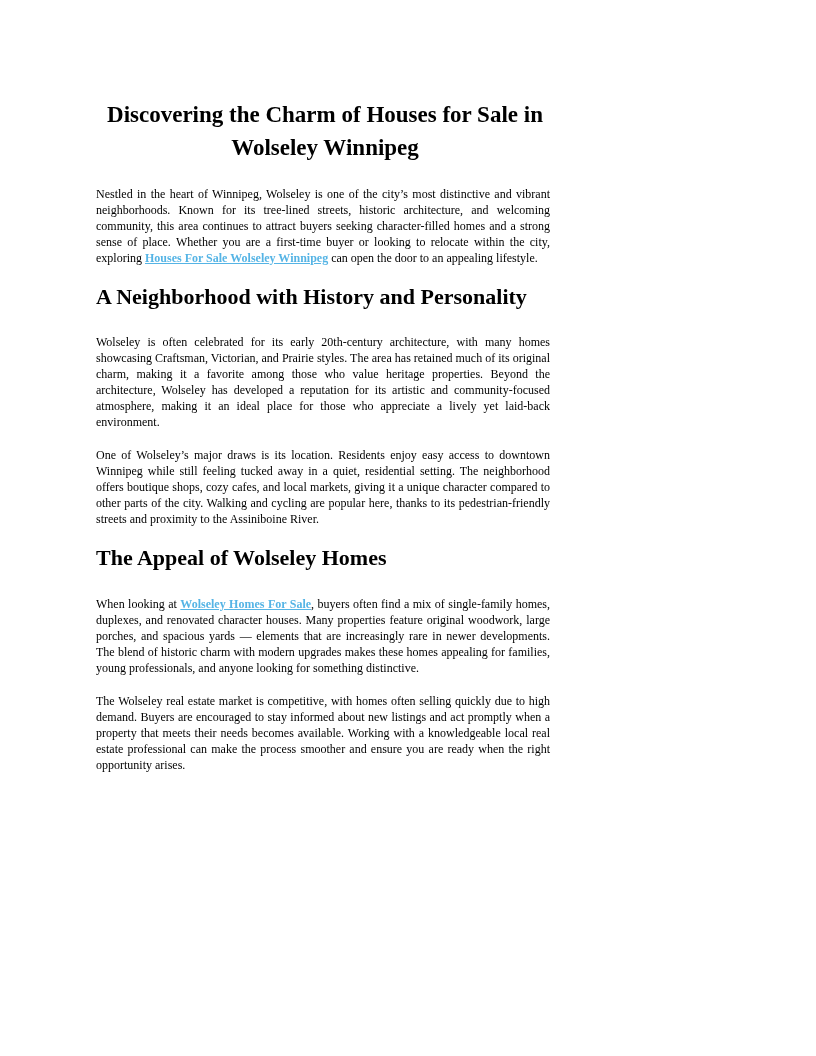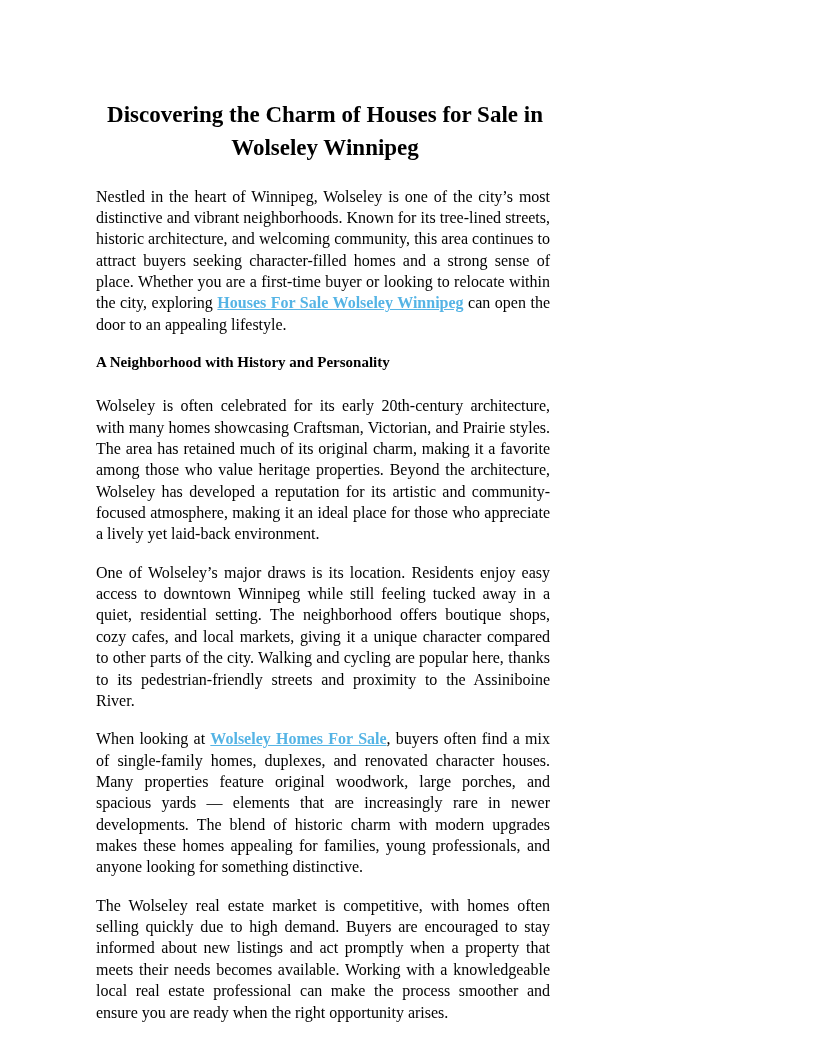--- a/index.html
+++ b/index.html
@@ -16,27 +16,27 @@
     overflow: hidden;
   }
   h1.doc-title {
     font-size: 23px;
     font-weight: bold;
     text-align: center;
     line-height: 1.45;
     margin: 0 10px 21px 10px;
   }
   h2.section-heading {
-    font-size: 15px;
+    font-size: 22px;
     font-weight: bold;
     margin: 18px 0 24px 0;
     line-height: 1.2;
   }
   p.para {
-    font-size: 16px;
+    font-size: 12px;
     line-height: 1.335;
     text-align: justify;
     margin: 0 4px 17px 0;
   }
   a.doc-link {
     color: var(--link-color, #55b4e5);
     font-weight: bold;
     text-decoration: underline;
     cursor: pointer;
   }
@@ -48,17 +48,18 @@
 
   <h1 class="doc-title">Discovering the Charm of Houses for Sale in Wolseley Winnipeg</h1>
 
   <p class="para"><span>Nestled in the heart of Winnipeg, Wolseley is one of the city’s most distinctive and vibrant neighborhoods. Known for its tree-lined streets, historic architecture, and welcoming community, this area continues to attract buyers seeking character-filled homes and a strong sense of place. Whether you are a first-time buyer or looking to relocate within the city, exploring </span><a class="doc-link" href="#">Houses For Sale Wolseley Winnipeg</a><span> can open the door to an appealing lifestyle.</span></p>
 
   <h2 class="section-heading">A Neighborhood with History and Personality</h2>
   <p class="para">Wolseley is often celebrated for its early 20th-century architecture, with many homes showcasing Craftsman, Victorian, and Prairie styles. The area has retained much of its original charm, making it a favorite among those who value heritage properties. Beyond the architecture, Wolseley has developed a reputation for its artistic and community-focused atmosphere, making it an ideal place for those who appreciate a lively yet laid-back environment.</p>
 
   <p class="para">One of Wolseley’s major draws is its location. Residents enjoy easy access to downtown Winnipeg while still feeling tucked away in a quiet, residential setting. The neighborhood offers boutique shops, cozy cafes, and local markets, giving it a unique character compared to other parts of the city. Walking and cycling are popular here, thanks to its pedestrian-friendly streets and proximity to the Assiniboine River.</p>
 
+  <h2 class="section-heading">The Appeal of Wolseley Homes</h2>
   <p class="para"><span>When looking at </span><a class="doc-link" href="#">Wolseley Homes For Sale</a><span>, buyers often find a mix of single-family homes, duplexes, and renovated character houses. Many properties feature original woodwork, large porches, and spacious yards — elements that are increasingly rare in newer developments. The blend of historic charm with modern upgrades makes these homes appealing for families, young professionals, and anyone looking for something distinctive.</span></p>
 
   <p class="para">The Wolseley real estate market is competitive, with homes often selling quickly due to high demand. Buyers are encouraged to stay informed about new listings and act promptly when a property that meets their needs becomes available. Working with a knowledgeable local real estate professional can make the process smoother and ensure you are ready when the right opportunity arises.</p>
 
 </div>
 
 </body></html>

